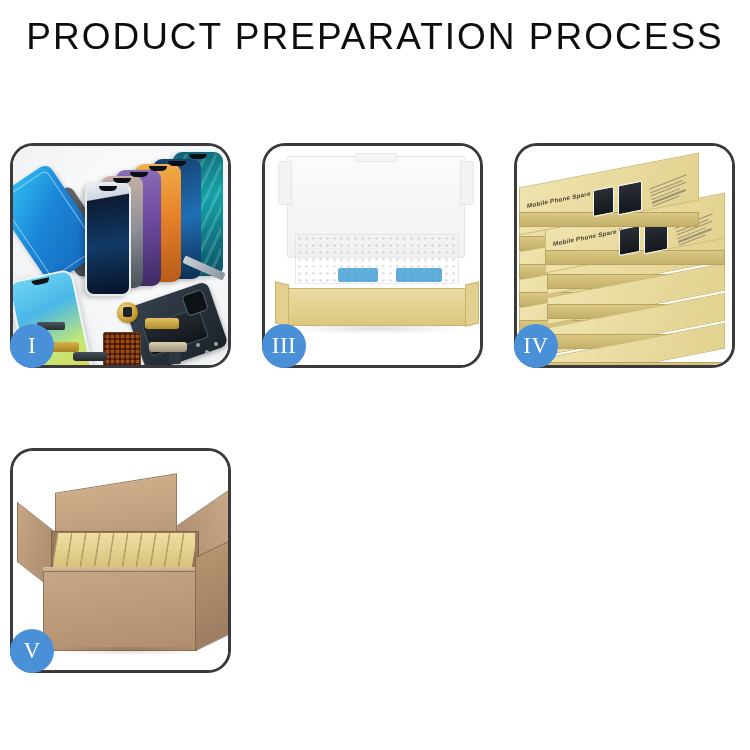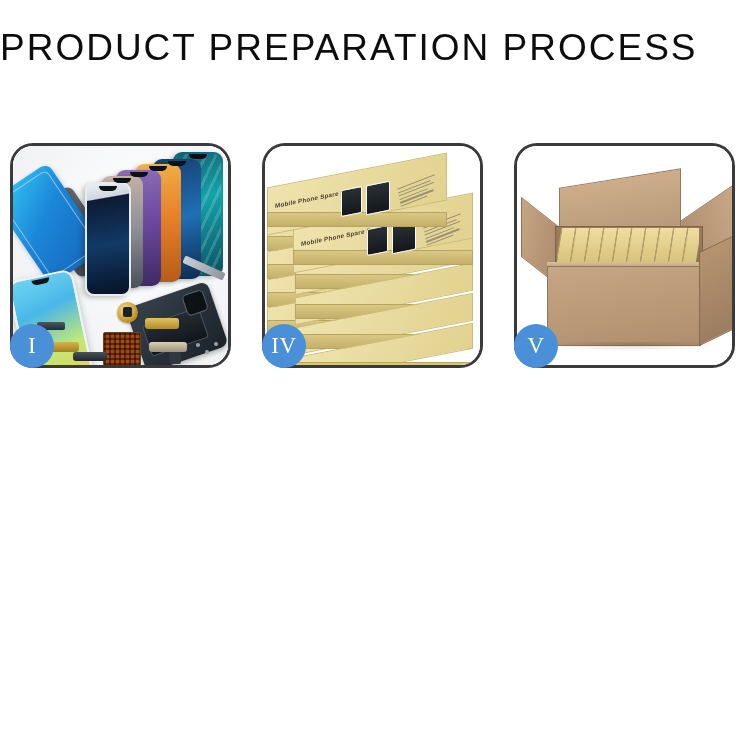--- a/index.html
+++ b/index.html
@@ -6,21 +6,21 @@
   body{
     width:750px;height:750px;
     background:#ffffff;
     font-family:"Liberation Sans", sans-serif;
     overflow:hidden;
     position:relative;
   }
   .page{width:750px;height:750px;position:relative;}
 
   
-  .header{padding-top:29px;}
+  .header{text-align:center;padding-top:18px;}
   .title{
     font-size:37px;
     font-weight:500;
     letter-spacing:2.0px;
     color:#0d0d0d;
     line-height:1.05;
     white-space:nowrap;
   }
   .subtitle{
     margin-top:11px;
@@ -356,20 +356,36 @@
         <div class="screws">
             <i></i>
             <i></i>
             <i></i>
           </div>
       </div>
       <div class="badge">I</div>
     </div>
 
 
+    <div class="panel">
+      <div class="panel-inner p3">
+        <div class="m-lid">
+          <div class="m-lid-tabL"></div>
+          <div class="m-lid-tabR"></div>
+        </div>
+        <div class="m-liner"></div>
+        <div class="m-content">
+          <span class="cb cb1"></span>
+          <span class="cb cb2"></span>
+        </div>
+        <div class="m-base"></div>
+        <div class="m-shadow"></div>
+      </div>
+      <div class="badge">III</div>
+    </div>
 
     <div class="panel">
       <div class="panel-inner p4">
         <div class="stack">
 
           <div class="kbox" style="left:2px;top:60px;width:96px;height:24px;">
             <div class="kb-top"></div>
             <div class="kb-side" style="top:22px;"></div>
           </div>
           <div class="kbox" style="left:2px;top:88px;width:96px;height:24px;">

